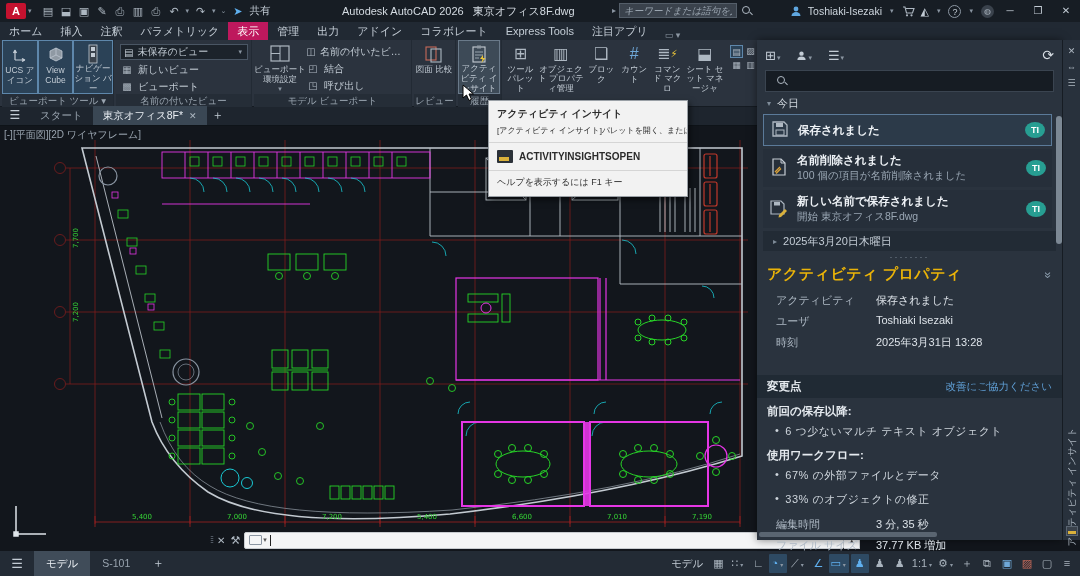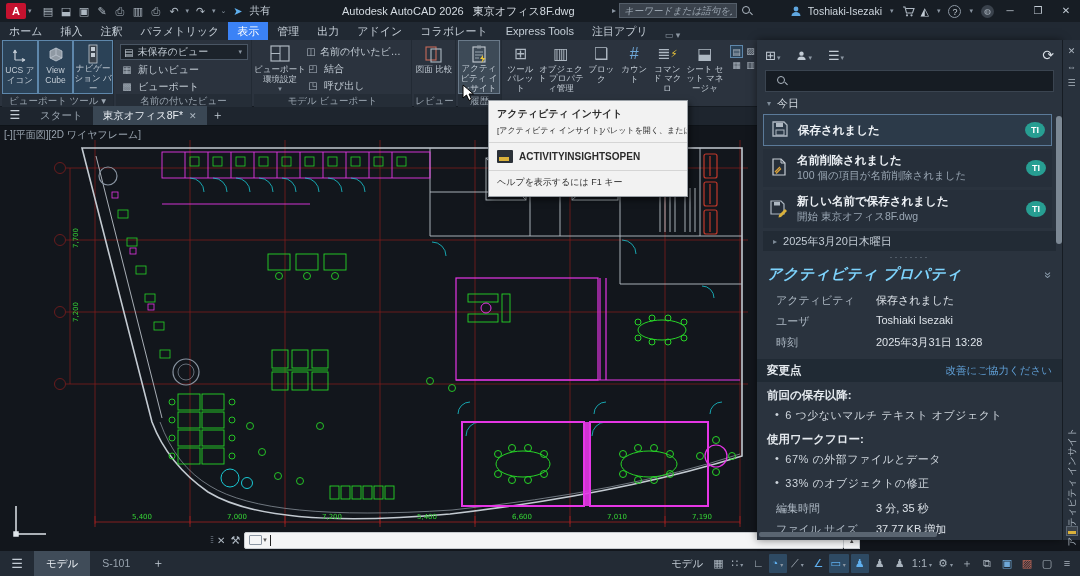--- a/index.html
+++ b/index.html
@@ -24,21 +24,21 @@
   .mag::before { content:""; position:absolute; left:1px; top:1px; width:6px; height:6px; border:1.4px solid #aeb8c2; border-radius:50%; }
   .mag::after { content:""; position:absolute; left:8px; top:8px; width:4px; height:1.4px; background:#aeb8c2; transform:rotate(45deg); }
   .tb-right { position:absolute; right:86px; top:0; height:22px; display:flex; align-items:center; gap:6px; }
   .user-name { color:#cdd5dd; font-size:10.5px; }
   .win-ctl { position:absolute; right:0; top:0; height:22px; display:flex; }
   .win-ctl span { width:28px; text-align:center; line-height:22px; color:#c3ccd5; font-size:10px; }
 
   
   .tabrow { position:absolute; left:0; top:22px; width:1080px; height:18px; background:#212933; display:flex; align-items:flex-end; }
   .rtab { padding:0 9px; height:18px; line-height:18px; color:#c3ccd5; font-size:11px; }
-  .rtab.active { background:#3b82f6; color:#fff; }
+  .rtab.active { background:#be185d; color:#fff; }
   .ribbon-toggle { margin-left:8px; color:#8b96a2; font-size:9px; }
 
   
   .ribbon { position:absolute; left:0; top:40px; width:1080px; height:67px; background:#2b333e; border-bottom:1px solid #151b22; }
   .panel { position:absolute; top:0; height:67px; border-right:1px solid #222a34; }
   .panel-label { position:absolute; left:0; right:0; bottom:0; height:13px; line-height:13px; text-align:center; color:#9aa5b0; font-size:9.5px; background:#252d37; white-space:nowrap; overflow:hidden; }
   .bigbtns { display:flex; height:54px; }
   .bigbtn { width:36px; display:flex; flex-direction:column; align-items:center; padding-top:3px; color:#c3ccd5; font-size:8.5px; line-height:1.15; text-align:center; }
   .bigbtn .bicon { height:22px; display:flex; align-items:center; justify-content:center; font-size:16px; color:#aeb8c2; }
   .tool-active { background:#2b4257; border:1px solid #5e87ab; }
@@ -91,26 +91,26 @@
   .pitem.selected { background:#2c3a49; border:1px solid #5b7a99; }
   .pitem .itico { width:22px; flex:0 0 22px; }
   .pitem .txt { flex:1; margin-left:6px; }
   .pitem .t1 { color:#eef2f6; font-weight:bold; font-size:11.5px; }
   .pitem .t2 { color:#9aa7b4; font-size:10.5px; margin-top:1px; }
   .avatar { width:20px; height:16px; border-radius:50%; background:#279e92; color:#fff; font-size:9px; font-weight:bold; display:flex; align-items:center; justify-content:center; flex:0 0 20px; }
   .pal-datagroup { display:flex; align-items:center; gap:6px; height:20px; padding:0 10px; color:#c3ccd5; font-size:11px; background:#222b35; margin:2px 6px 0 6px; }
   .vsb { position:absolute; right:0; top:2px; width:6px; height:128px; background:#7c8894; border-radius:3px; }
   .splitter { text-align:center; color:#7f8c99; font-size:9px; letter-spacing:2px; line-height:8px; height:8px; margin-top:2px; }
   .props-header { display:flex; align-items:center; padding:4px 10px 6px 10px; }
-  .props-header .ph { color:#7dd3fc; font-size:15px; font-weight:bold; letter-spacing:.5px;font-style:italic; }
+  .props-header .ph { color:#eab308; font-size:15px; font-weight:bold; letter-spacing:.5px; }
   .props-header .chev { margin-left:auto; color:#8fa0b0; font-size:12px; transform:rotate(90deg); }
   .prop-row { display:flex; padding:3px 19px; }
   .prop-row .pl { width:100px; color:#aeb9c4; font-size:11px; }
   .prop-row .pv { color:#dde3e9; font-size:11px; }
-  .changes-bar { display:flex; align-items:center; background:#202a34; padding:4px 10px; margin-top:6px; }
+  .changes-bar { display:flex; align-items:center; background:#202a34; padding:4px 10px; margin-top:22px; }
   .changes-bar .cb-l { color:#e6ebf0; font-weight:bold; font-size:11.5px; }
   .changes-bar .cb-r { margin-left:auto; color:#5f9fd6; font-size:10.5px; }
   .sec-title { color:#e6ebf0; font-weight:bold; font-size:11.5px; padding:6px 10px 2px 10px; }
   .bullet { display:flex; color:#cfd6dd; font-size:11px; padding:3px 10px 3px 18px; letter-spacing:.5px; }
   .bullet .b { margin-right:6px; color:#cfd6dd; }
   .pal-hsb { position:absolute; left:2px; bottom:3px; width:178px; height:5px; background:#5a6571; border-radius:2px; }
 
   
   .pal-edge { position:absolute; left:1062px; top:40px; width:18px; height:500px; background:#28313c; border-left:1px solid #161c23; z-index:6; }
   .pal-edge .eic { display:block; text-align:center; color:#aeb8c2; font-size:9px; margin-top:6px; }

